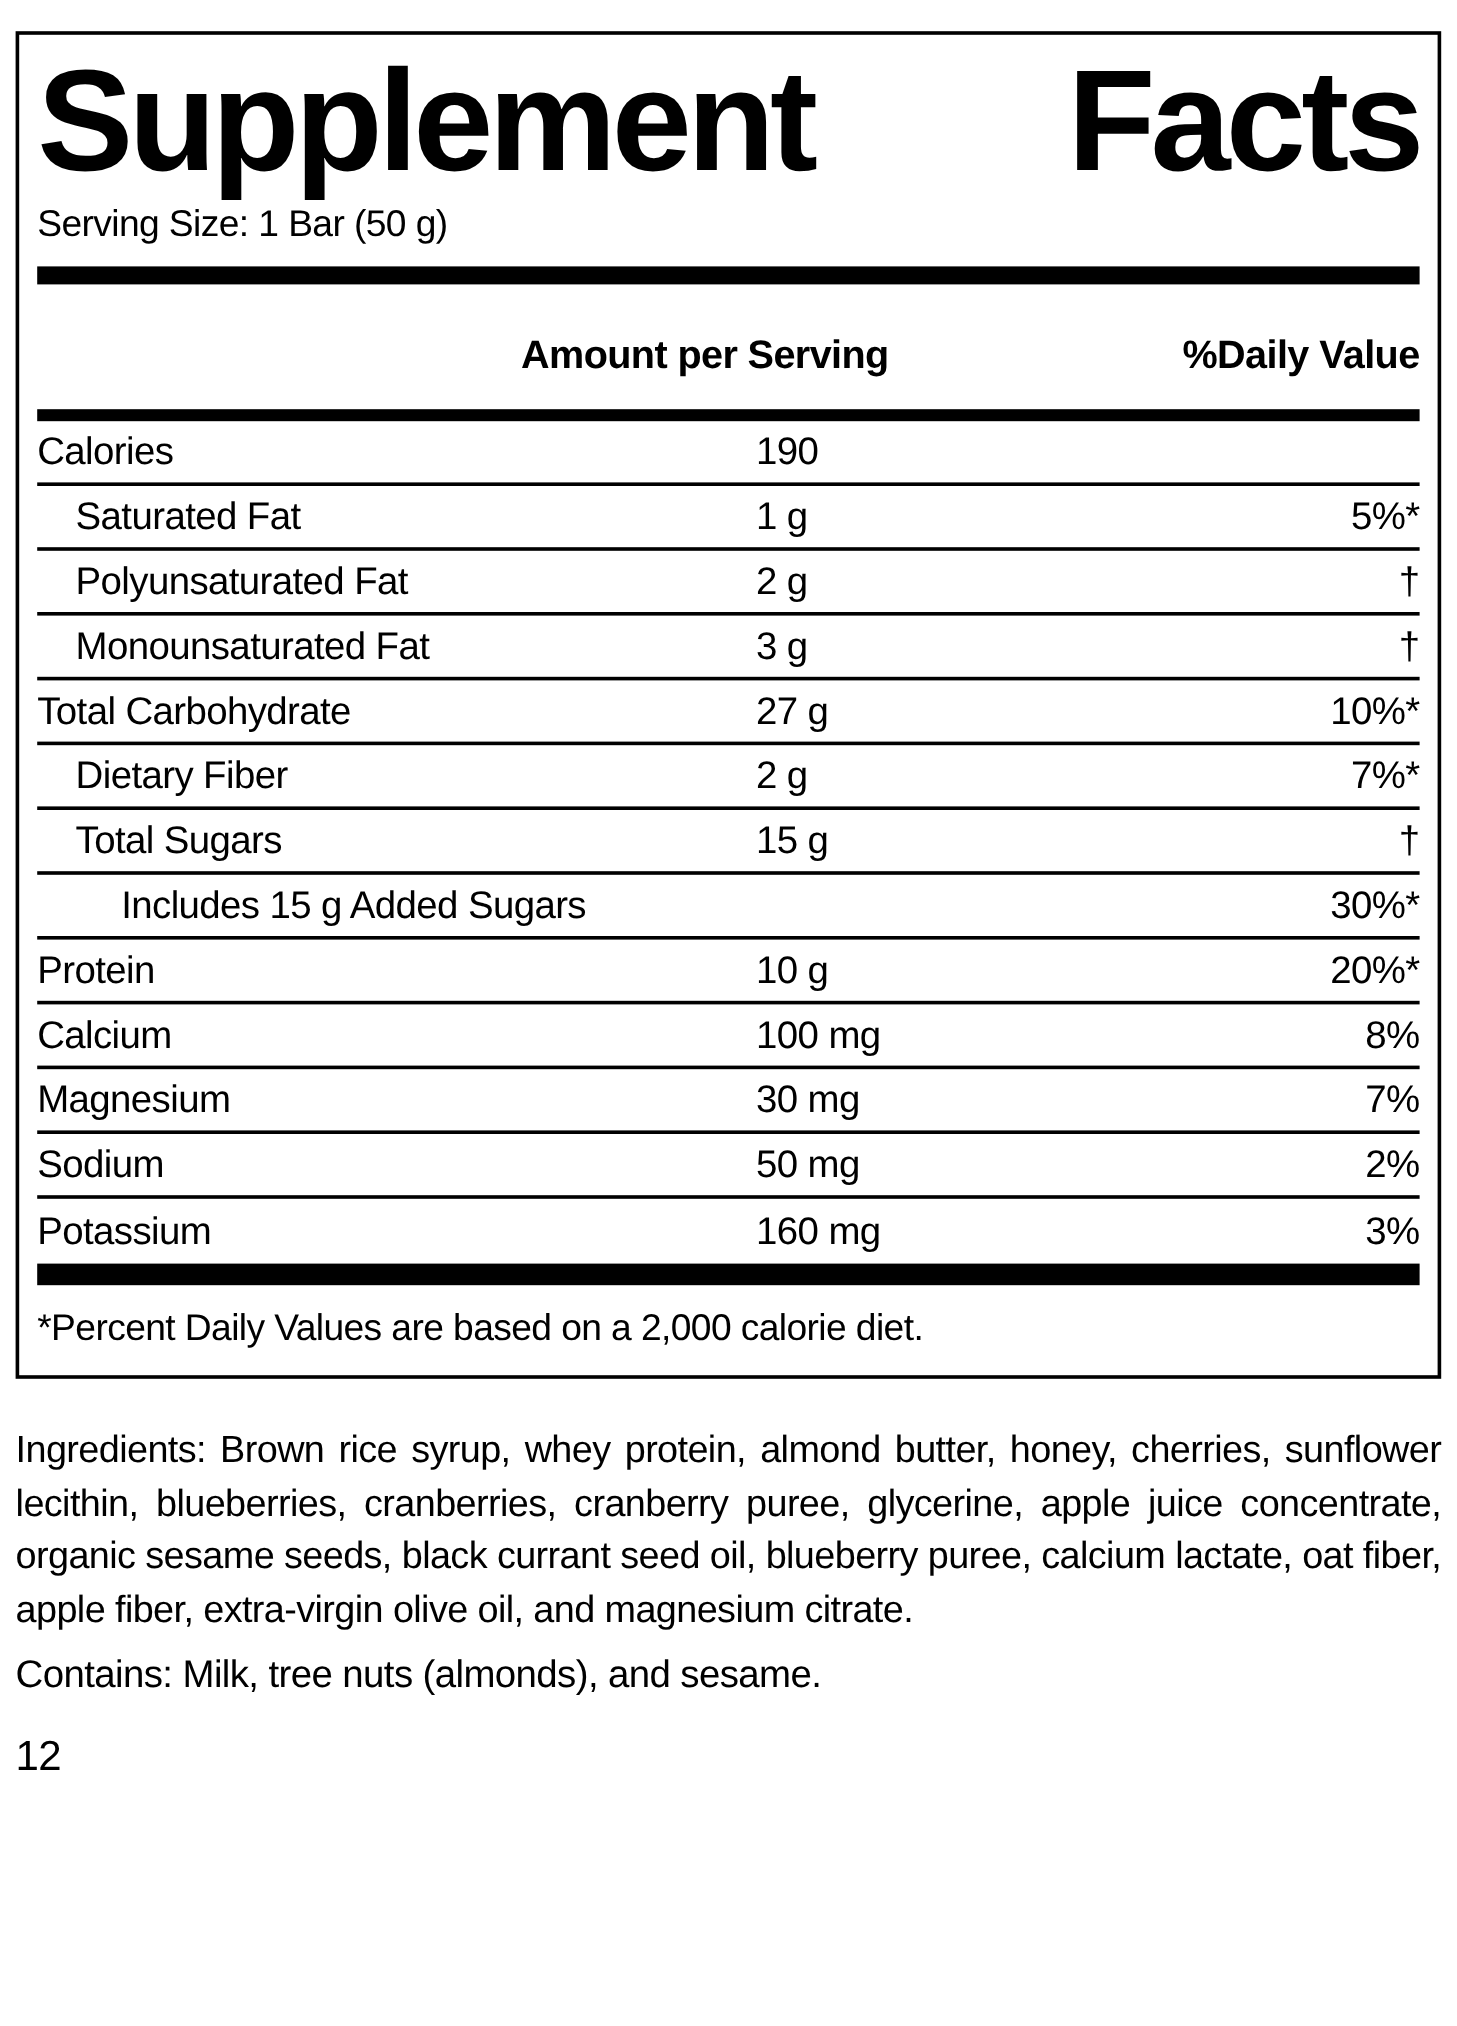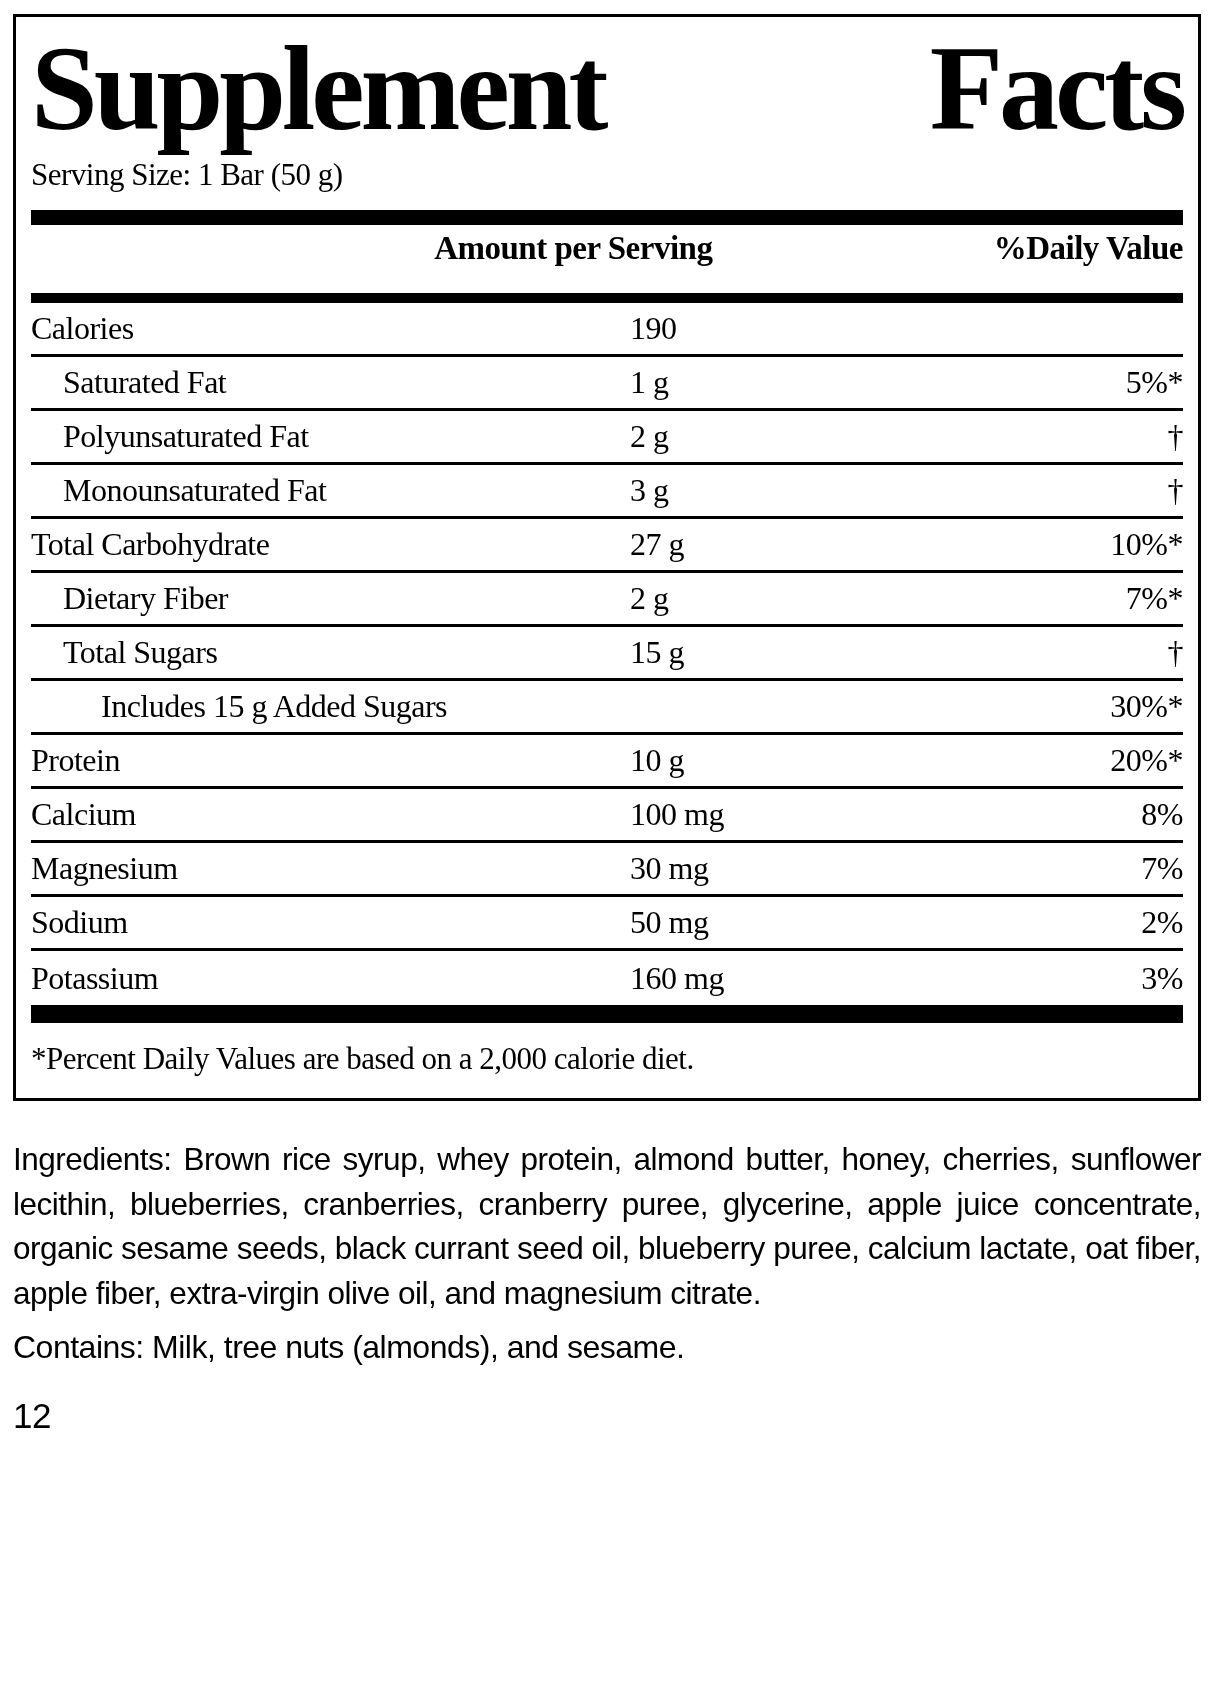--- a/index.html
+++ b/index.html
@@ -17,25 +17,24 @@
   .caution {
     font-size: 31px;
     line-height: 1.2;
     letter-spacing: -0.5px;
     margin-top: 2px;
   }
   .caution .bold { font-weight: bold; }
 
   
   .facts-box {
-    margin-top: 4px;
+    margin-top: 16px;
     border: 3px solid #000;
     padding: 0 15px;
     background: #fff;
-    font-family: Liberation Serif, serif;
   }
   .title-row {
     display: flex;
     justify-content: space-between;
     align-items: baseline;
     font-weight: bold;
     font-size: 120px;
     line-height: 1.0;
     letter-spacing: -4px;
     margin-top: 12px;
@@ -45,21 +44,21 @@
     letter-spacing: -0.5px;
     margin-top: 8px;
   }
   .bar { background: #000; width: 100%; }
   .bar1 { height: 15px; margin-top: 17px; }
   .bar2 { height: 10px; }
   .bar3 { height: 18px; }
 
   .col-header {
     position: relative;
-    height: 68px;
+    height: 104px;
   }
   .col-header .amount-h {
     position: absolute;
     left: 35%;
     bottom: 26px;
     font-weight: bold;
     font-size: 33px;
     letter-spacing: -0.5px;
   }
   .col-header .dv-h {

